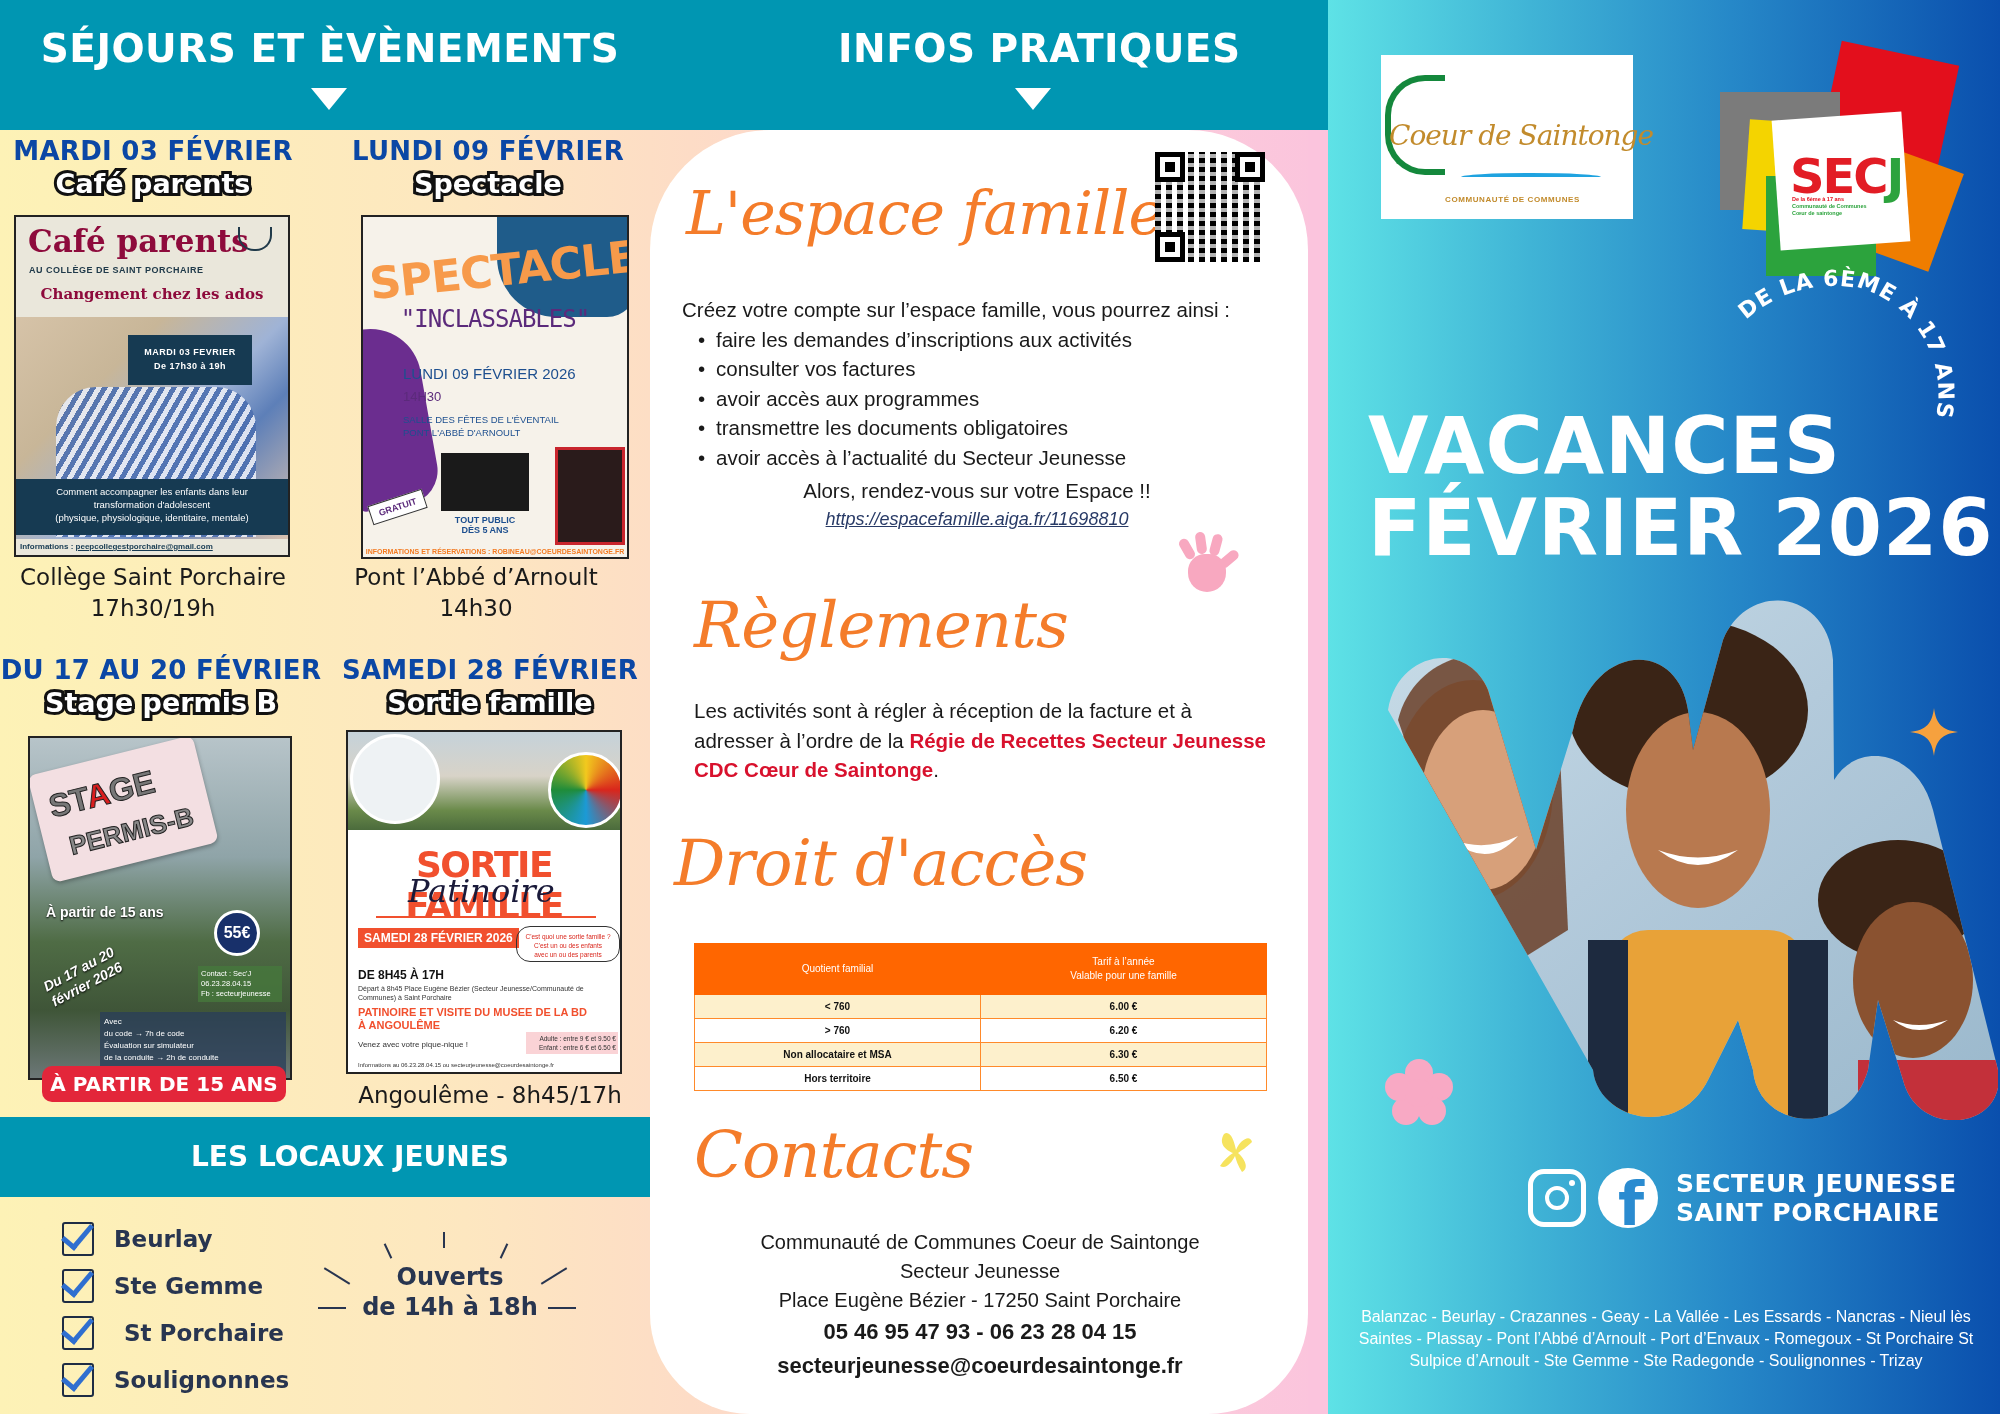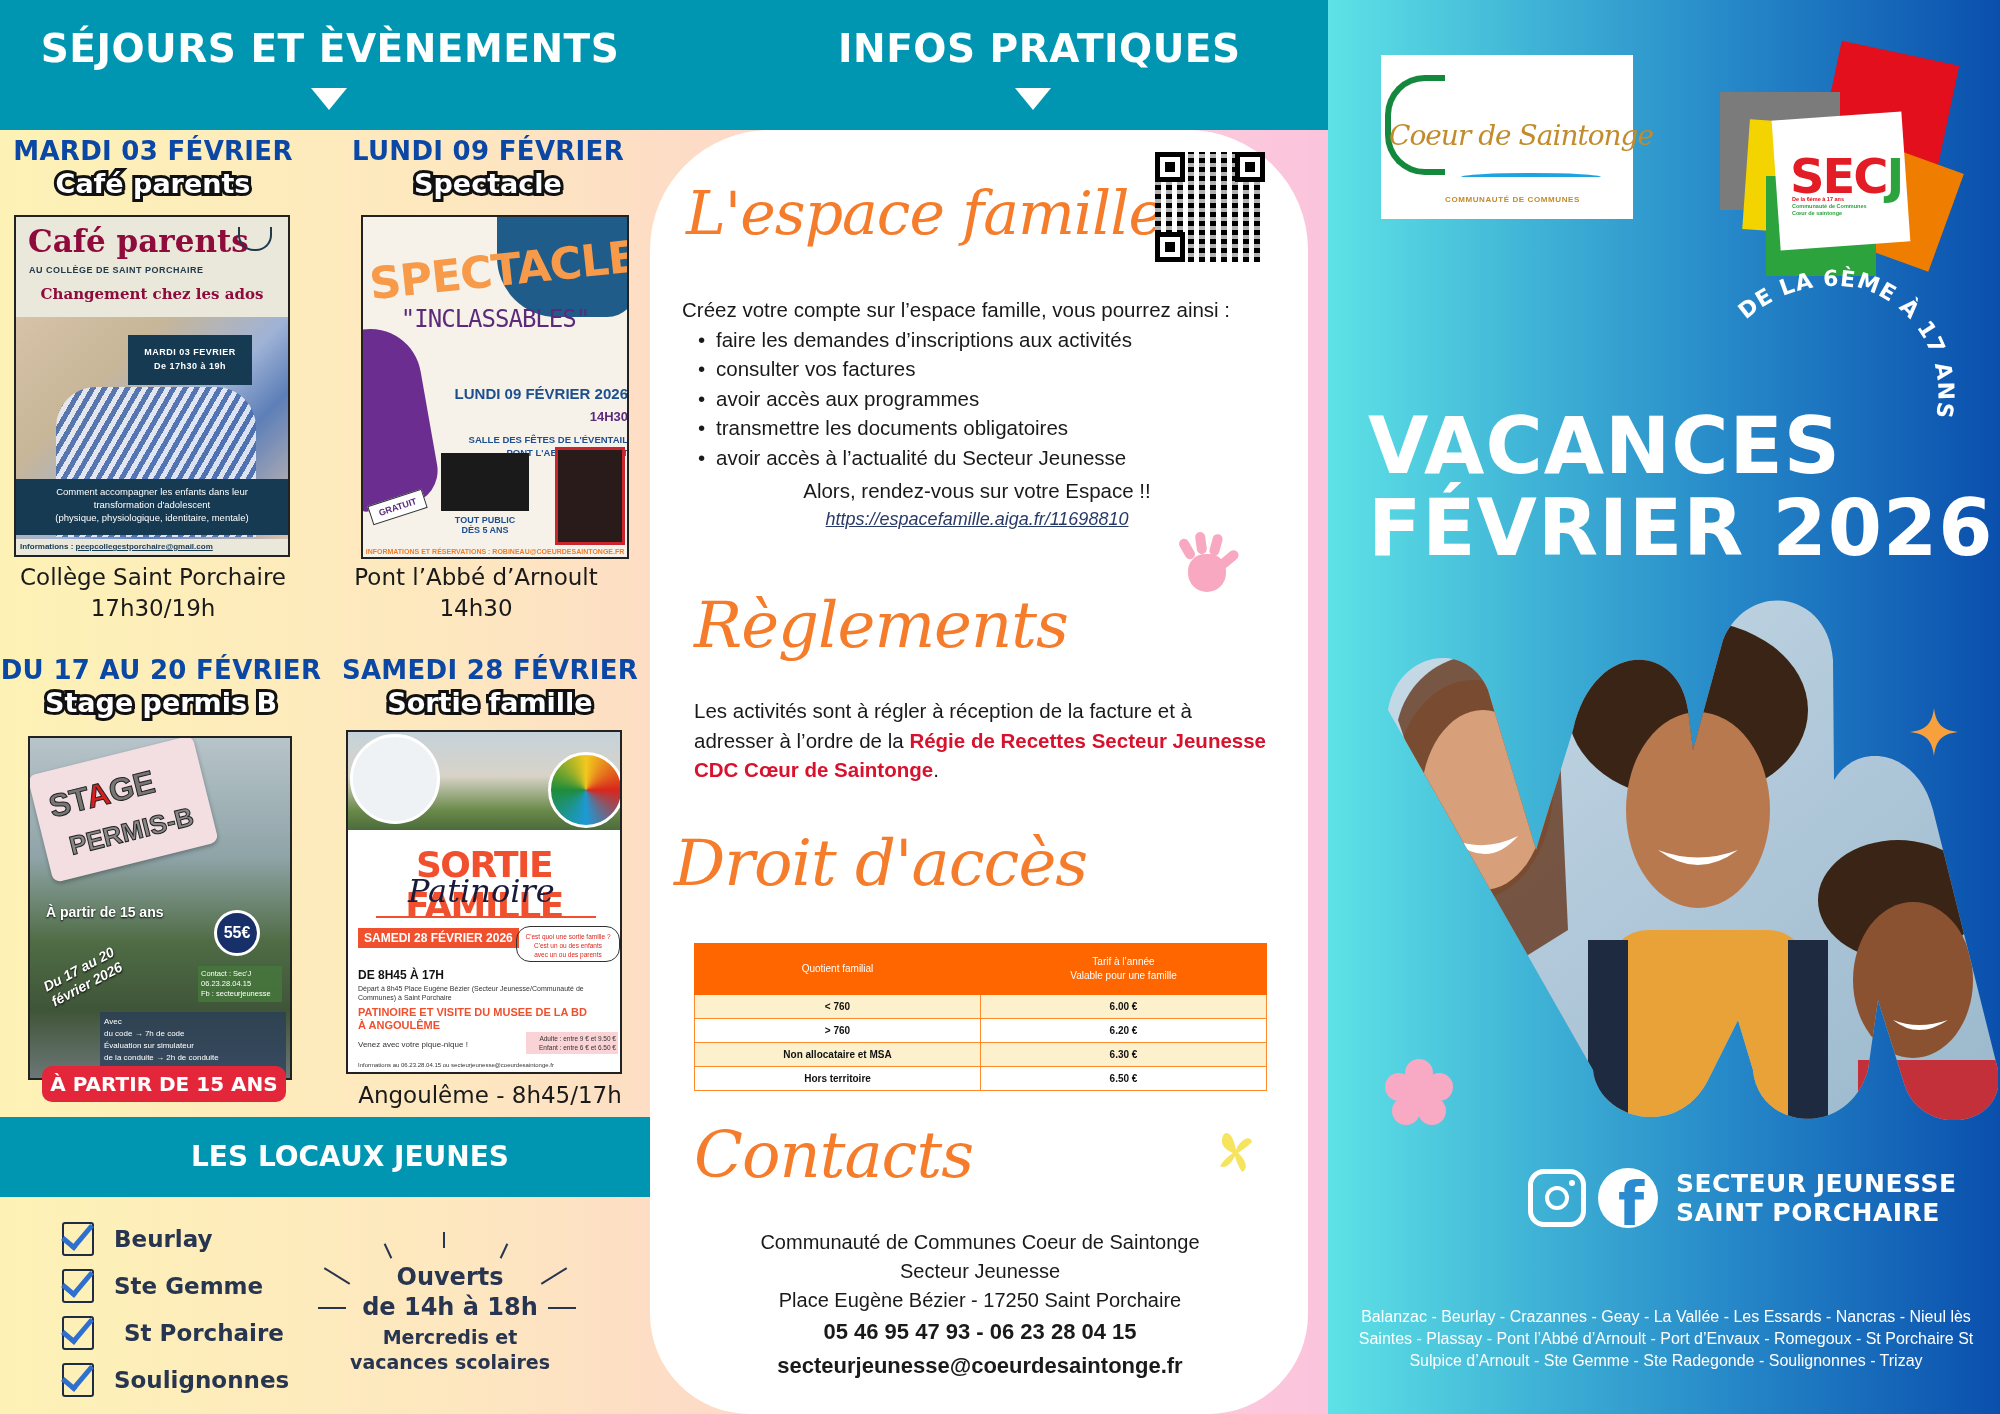--- a/index.html
+++ b/index.html
@@ -56,21 +56,21 @@
   .p1 .info { position: absolute; left: 4px; bottom: 4px; font-size: 8px; font-weight: bold; color: #163a52; }
   .p1 .info u { color: #163a52; }
   .cup { position: absolute; right: 16px; top: 10px; width: 34px; height: 24px; border: 2px solid #203a4a; border-top: none; border-radius: 0 0 16px 16px; }
 
   
   .p2 { left: 361px; top: 215px; width: 268px; height: 344px; background: #f6f2ea; }
   .p2 .blob1 { position: absolute; right: -10px; top: -10px; width: 140px; height: 110px; background: #1f5c8a; border-radius: 0 0 30px 60px; }
   .p2 .blob2 { position: absolute; left: -20px; top: 110px; width: 85px; height: 180px; background: #6b2d8f; border-radius: 40px 60px 40px 10px; transform: rotate(-10deg); }
   .p2 .spec { position: absolute; left: 6px; top: 28px; width: 256px; text-align: center; font-family: "DejaVu Sans", sans-serif; font-weight: bold; color: #f79a4a; font-size: 44px; letter-spacing: -1px; transform: rotate(-6deg); }
   .p2 .incl { position: absolute; left: 0; top: 88px; width: 100%; text-align: center; font-family: "DejaVu Sans Mono", monospace; color: #5b2a7b; font-size: 24px; letter-spacing: -1px; }
-  .p2 .d { position: absolute; left: 40px; width: 225px; text-align: right; color: #1d4f8f; font-weight: bold; margin-top: 20px; }
+  .p2 .d { position: absolute; left: 40px; width: 225px; text-align: left; color: #1d4f8f; font-weight: normal; }
   .p2 .d1 { top: 148px; font-size: 15px; }
   .p2 .d2 { top: 172px; font-size: 13px; color: #5b2a7b; }
   .p2 .d3 { top: 196px; font-size: 9.5px; line-height: 13px; }
   .p2 .thumb1 { position: absolute; left: 78px; top: 236px; width: 88px; height: 58px; background: #1a1a1a; }
   .p2 .thumb2 { position: absolute; left: 192px; top: 230px; width: 70px; height: 98px; background: #2a1b1b; border: 3px solid #c8252d; }
   .p2 .tp { position: absolute; left: 78px; top: 298px; width: 88px; text-align: center; font-size: 9px; font-weight: bold; color: #1d4f8f; }
   .p2 .grat { position: absolute; left: 6px; top: 280px; border: 1px solid #333; background: #fff; padding: 4px 8px; font-size: 9px; font-weight: bold; color: #5b2a7b; transform: rotate(-18deg); }
   .p2 .foot { position: absolute; left: 0; bottom: 2px; width: 100%; text-align: center; font-size: 7px; color: #f37b22; font-weight: bold; }
 
   
@@ -330,24 +330,20 @@
       <span class="loc-label" style="margin-left:10px;">St Porchaire</span>
     </div>
   <div class="loc-item">
       <span class="chk"></span>
       <span class="loc-label">Soulignonnes</span>
     </div>
 </div>
 <div class="hours">
   <div class="o1">Ouverts</div>
   <div class="o2">de 14h à 18h</div>
-  <div class="o3">
-    <div>Mercredis et</div>
-    <div>vacances scolaires</div>
-  </div>
 </div>
 
 <div>
   <div class="ray" style="left:443px;top:1232px;width:2px;height:16px;"></div>
   <div class="ray" style="left:387px;top:1243px;width:2px;height:16px;transform:rotate(-25deg);"></div>
   <div class="ray" style="left:503px;top:1243px;width:2px;height:16px;transform:rotate(25deg);"></div>
   <div class="ray" style="left:336px;top:1261px;width:2px;height:30px;transform:rotate(-58deg);"></div>
   <div class="ray" style="left:553px;top:1261px;width:2px;height:30px;transform:rotate(58deg);"></div>
   <div class="ray" style="left:318px;top:1307px;width:28px;height:2px;"></div>
   <div class="ray" style="left:548px;top:1307px;width:28px;height:2px;"></div>

